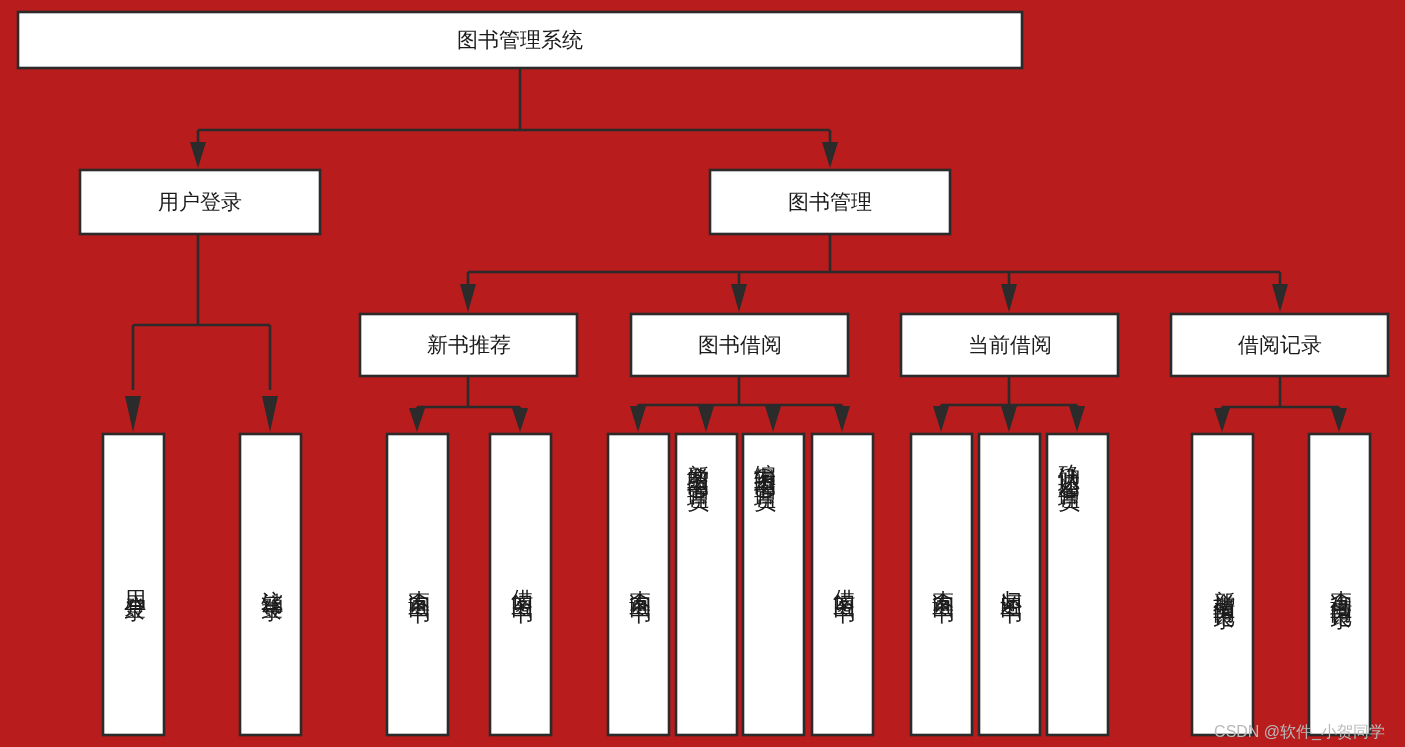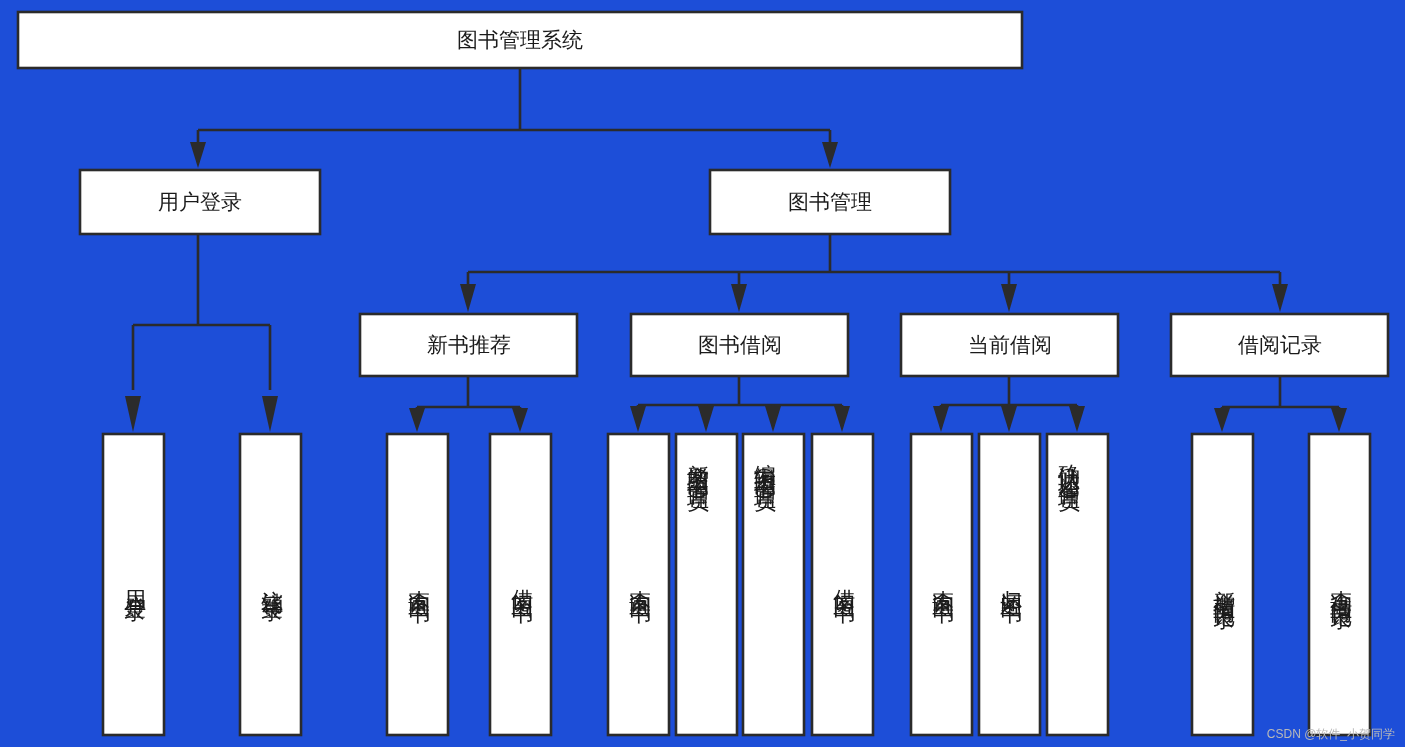--- a/index.html
+++ b/index.html
@@ -10,21 +10,21 @@
   body {
     width: 1405px;
     height: 747px;
     font-family: "Liberation Sans", "DejaVu Sans", sans-serif;
     overflow: hidden;
   }
   #diagram-root {
     position: relative;
     width: 1405px;
     height: 747px;
-    background: #1d4ed8;
+    background: #b91c1c;
   }
   svg.diagram {
     position: absolute;
     top: 0;
     left: 0;
     width: 1405px;
     height: 747px;
     display: block;
   }
   .node-box {
@@ -53,24 +53,24 @@
     font-family: "Liberation Sans", "DejaVu Sans", sans-serif;
     font-size: 22px;
     fill: #1b1b1b;
     text-anchor: middle;
     dominant-baseline: middle;
     writing-mode: vertical-rl;
     letter-spacing: 4px;
   }
   .watermark {
     position: absolute;
-    right: 10px;
+    right: 20px;
     bottom: 4px;
     font-family: "Liberation Sans", "DejaVu Sans", sans-serif;
-    font-size: 12px;
+    font-size: 16px;
     color: #b9b9b9;
     white-space: nowrap;
     user-select: none;
   }
 </style>
 </head>
 <body>
 
 <div id="diagram-root">
 

